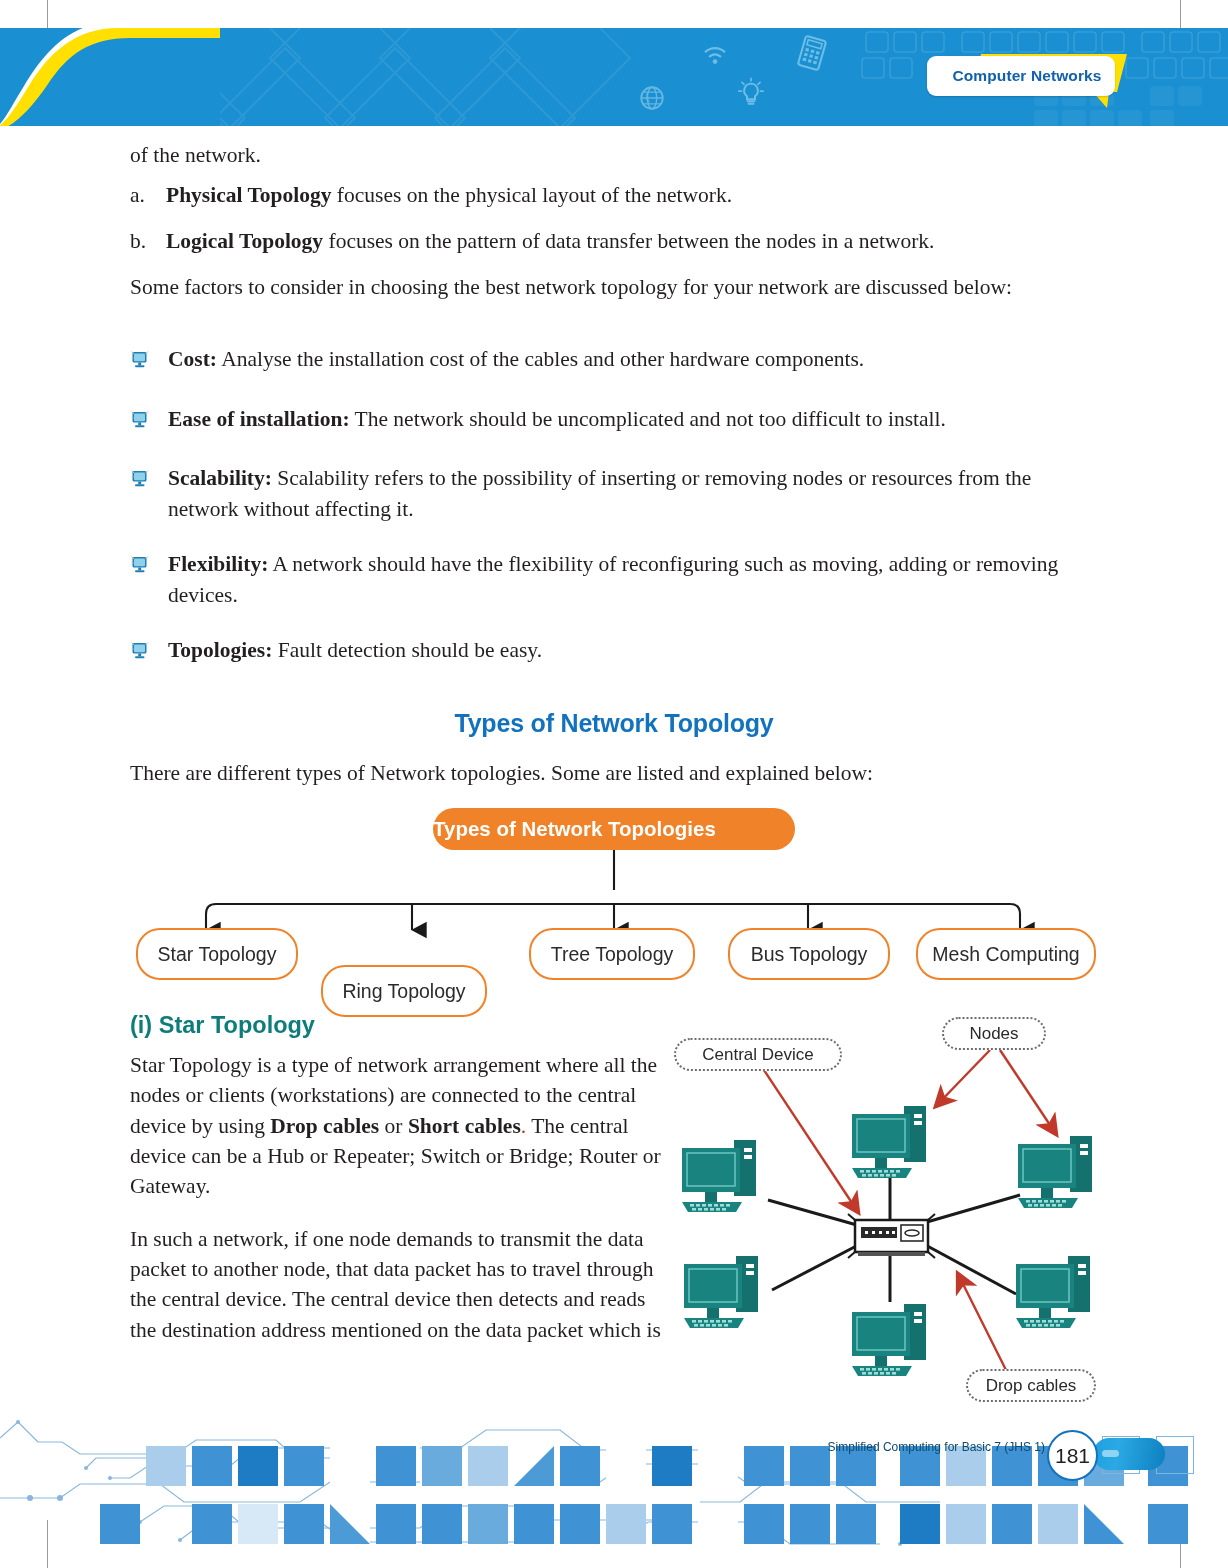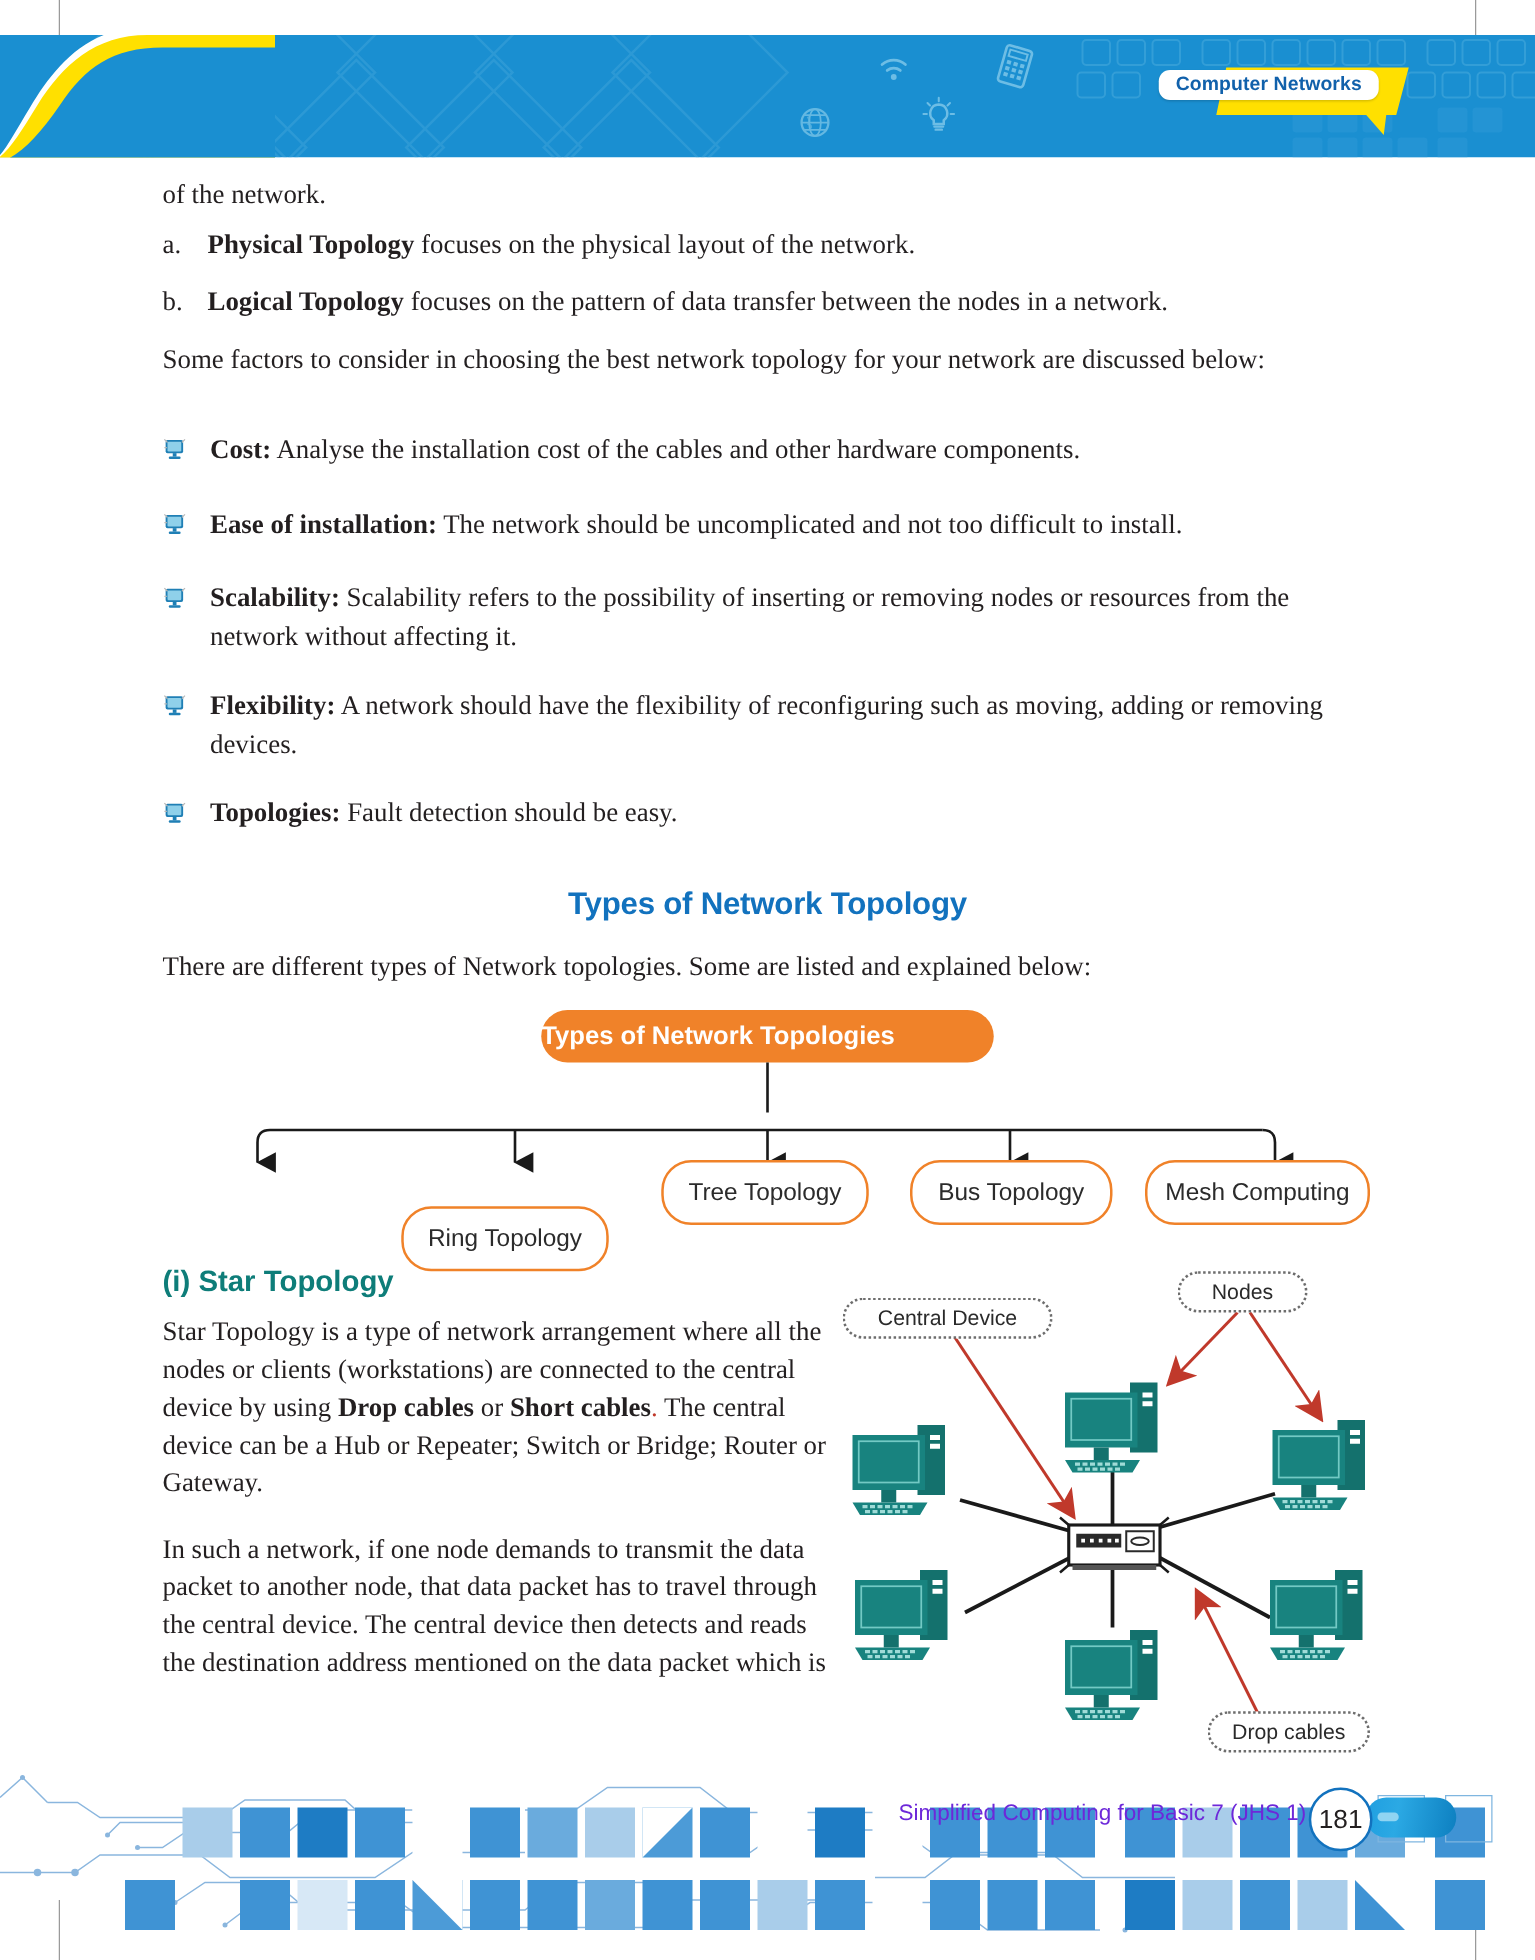--- a/index.html
+++ b/index.html
@@ -23,24 +23,25 @@
     background:#1a8fd1;
   }
   .hdr-diamonds{position:absolute;left:0;top:0;width:760px;height:98px;opacity:.5;}
   .hdr-keys{position:absolute;right:0;top:0;width:370px;height:98px;opacity:.55;}
   .hdr-swoosh{position:absolute;left:-10px;top:-2px;width:230px;height:104px;}
   .hdr-icons{position:absolute;left:620px;top:0;width:280px;height:98px;}
   .hdr-icons svg{position:absolute;}
   .tag-wrap{position:absolute;right:92px;top:22px;width:215px;height:58px;}
   .tag-yellow{position:absolute;left:0;top:0;width:215px;height:58px;}
   .tag-white{
-    position:absolute;left:6px;top:6px;width:176px;height:24px;
+    position:absolute;left:6px;top:6px;width:176px;height:40px;
     background:#ffffff;border-radius:9px;
     display:flex;align-items:center;justify-content:center;
     box-shadow:0 1px 2px rgba(0,0,0,.18);
+    padding-left:12px;
   }
   .tag-white span{
     font-family:"Liberation Sans", sans-serif;
     font-weight:bold;font-size:15.5px;color:#1161ab;letter-spacing:.1px;
     white-space:nowrap;
   }
   .tx{font-family:"Liberation Serif", serif;font-size:21.5px;line-height:1.42;color:#231f20;}
   p.para{margin:0;padding:0;}
 
   .block{position:absolute;}
@@ -101,21 +102,21 @@
     display:flex;align-items:center;justify-content:center;
     font-family:"Liberation Sans", sans-serif;font-size:17px;color:#2a2a2a;
     white-space:nowrap;height:29px;
   }
 
   
   .footer{position:absolute;left:0;top:1418px;width:1228px;height:150px;overflow:hidden;}
   .foot-deco{position:absolute;left:0;top:0;width:1228px;height:150px;}
   .foot-text{
     position:absolute;right:183px;top:22px;
-    font-family:"Liberation Sans", sans-serif;font-size:18px;color:#6d28d9;
+    font-family:"Liberation Sans", sans-serif;font-size:12px;color:#0c4a6e;
     white-space:nowrap;
   }
   .pagenum{
     position:absolute;right:130px;top:12px;width:47px;height:47px;
     border:2.2px solid #1272be;border-radius:50%;
     display:flex;align-items:center;justify-content:center;
     background:#fff;z-index:4;
     font-family:"Liberation Sans", sans-serif;font-size:21px;color:#231f20;
   }
   .capsule{
@@ -387,20 +388,23 @@
         <path d="M1010 232 Q1020 232 1020 242 L1020 244"></path>
 
         <path d="M206 244 L206 258" marker-end="url(#ar)"></path>
         <path d="M412 232 L412 258" marker-end="url(#ar)"></path>
         <path d="M614 232 L614 258" marker-end="url(#ar)"></path>
         <path d="M808 232 L808 258" marker-end="url(#ar)"></path>
         <path d="M1020 244 L1020 258" marker-end="url(#ar)"></path>
       </g>
     </svg>
 
+    <div class="leaf" style="left:136px;top:256px;width:158px;">
+      <span>Star Topology</span>
+    </div>
     <div class="leaf" style="left:321px;top:256px;width:162px;margin-top:37px;">
       <span>Ring Topology</span>
     </div>
     <div class="leaf" style="left:529px;top:256px;width:162px;">
       <span>Tree Topology</span>
     </div>
     <div class="leaf" style="left:728px;top:256px;width:158px;">
       <span>Bus Topology</span>
     </div>
     <div class="leaf" style="left:916px;top:256px;width:176px;">

